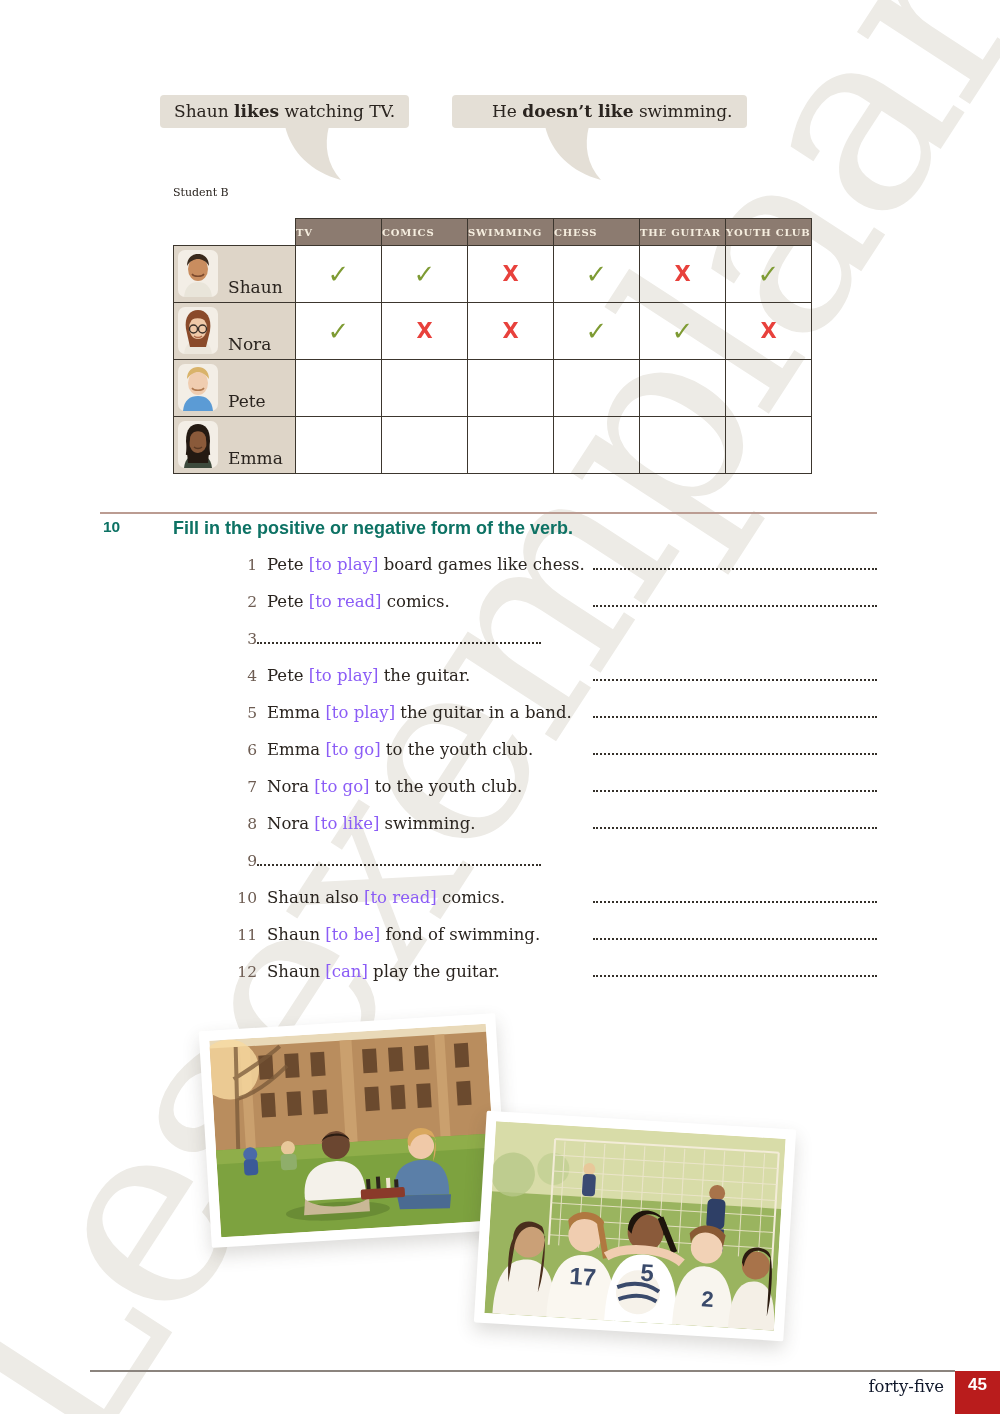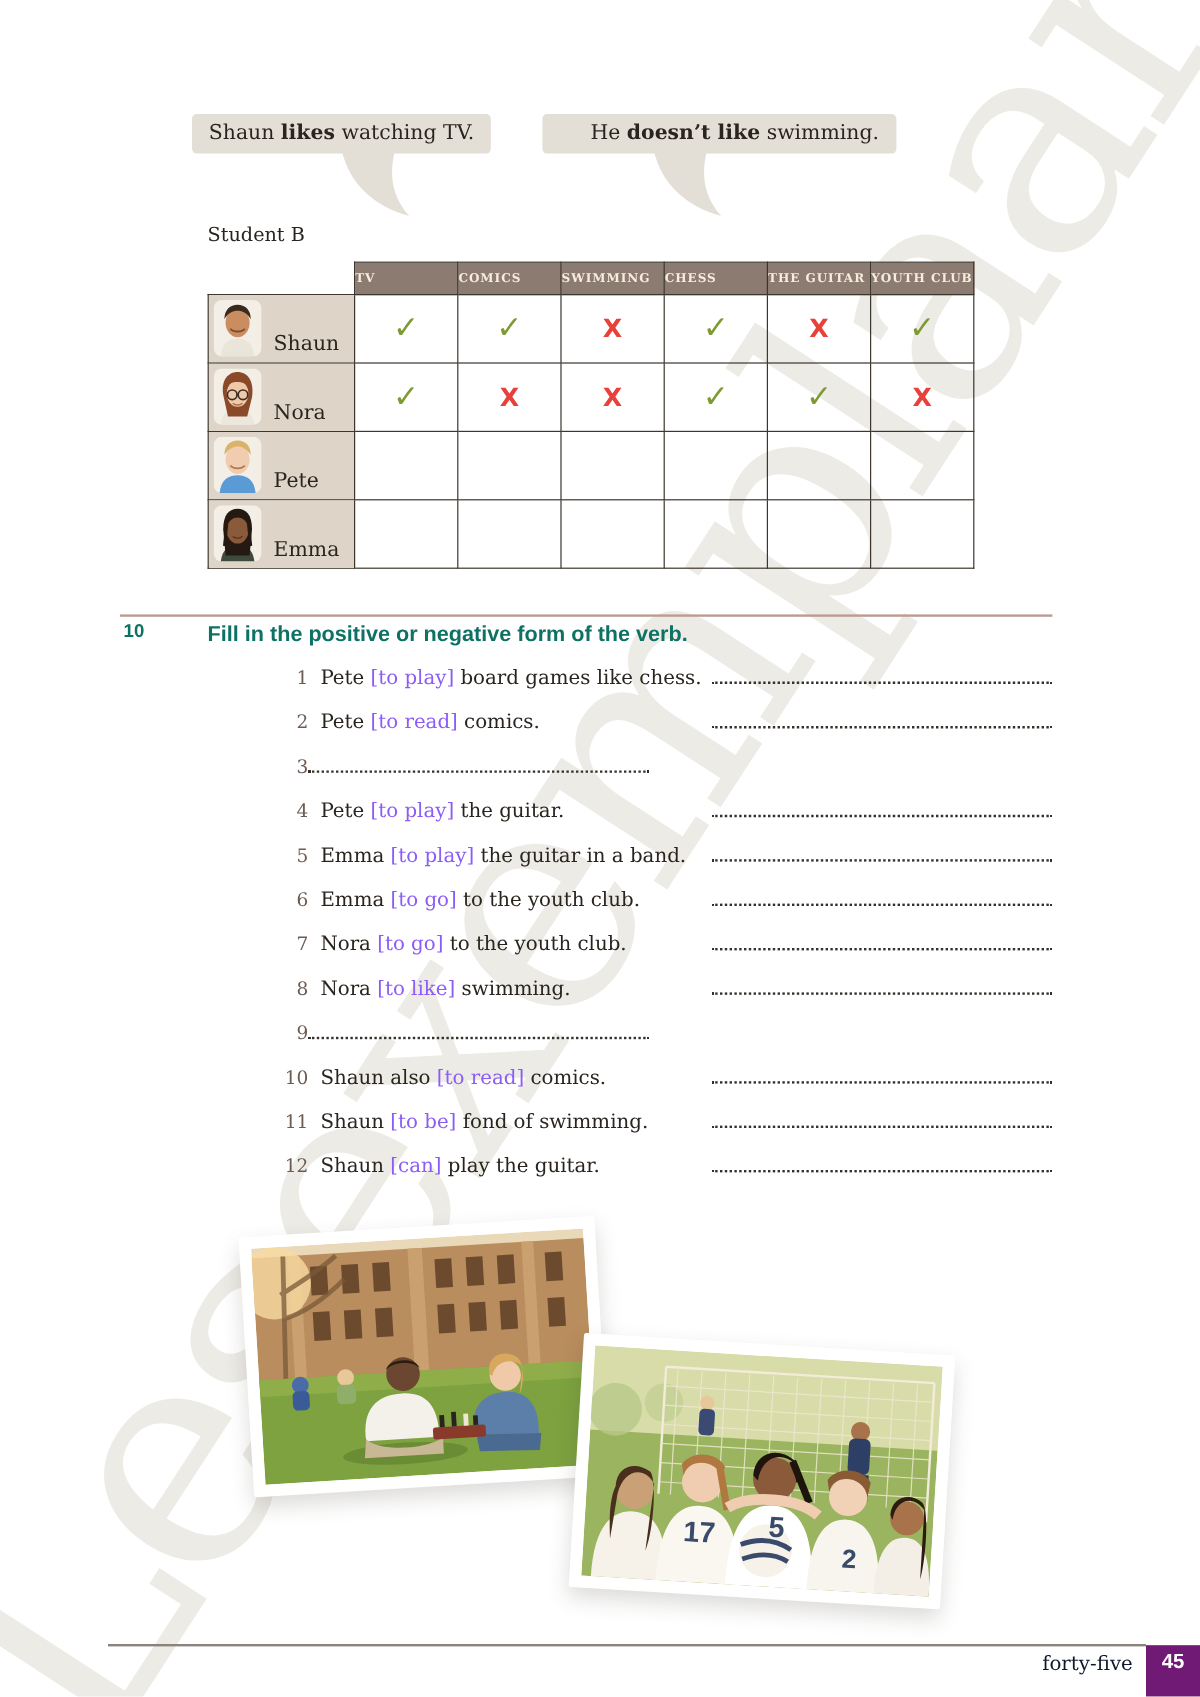--- a/index.html
+++ b/index.html
@@ -17,21 +17,21 @@
     color:#edebe6; white-space:nowrap; user-select:none;
   }
   
   .bubble {
     position:absolute; z-index:2; background:#e4dfd6; border-radius:4px;
     padding:6px 14px 7px 14px; font-size:17px; line-height:20px; color:#2a241f;
   }
   .bubble b { font-weight:bold; }
   .bubble-tail { position:absolute; z-index:1; }
   
-  .student-label { position:absolute; left:173px; top:186px; z-index:2; font-size:16px; }
+  .student-label { position:absolute; left:173px; top:186px; z-index:2; font-size:11px; }
   
   .pref-table {
     position:absolute; left:173px; top:218px; z-index:2;
     border-collapse:collapse; table-layout:fixed;
   }
   .pref-table th, .pref-table td { border:1.5px solid #3c362e; }
   .pref-table th {
     height:27px; background:#8c7b70; color:#f5edde;
     font-family:"DejaVu Serif", serif; font-weight:bold;
     font-size:10px; letter-spacing:0.8px; text-align:left;
@@ -66,21 +66,21 @@
     box-shadow:0 8px 18px rgba(60,55,45,0.18); border-radius:2px;
   }
   .photo-1 { left:205px; top:1022px; z-index:3; transform:rotate(-3.5deg); }
   .photo-2 { left:480px; top:1120px; z-index:4; transform:rotate(3.5deg); }
   .photo svg { display:block; }
   
   .footer-rule { position:absolute; left:90px; top:1370px; width:865px; height:2px; background:#8b847e; z-index:2; }
   .footer-word { position:absolute; right:56px; top:1377px; z-index:2; font-size:16.5px; color:#0f172a; }
   .page-num-box {
     position:absolute; left:955px; top:1371px; width:45px; height:43px; z-index:2;
-    background:#701a75; color:#ffffff; text-align:center;
+    background:#b91c1c; color:#ffffff; text-align:center;
     font-family:"Liberation Sans", sans-serif; font-weight:bold; font-size:17px; padding-top:4px;
   }
 </style>
 </head>
 <body>
 
 <div id="page">
 
   <div class="watermark">Lesexemplaar</div>
 

